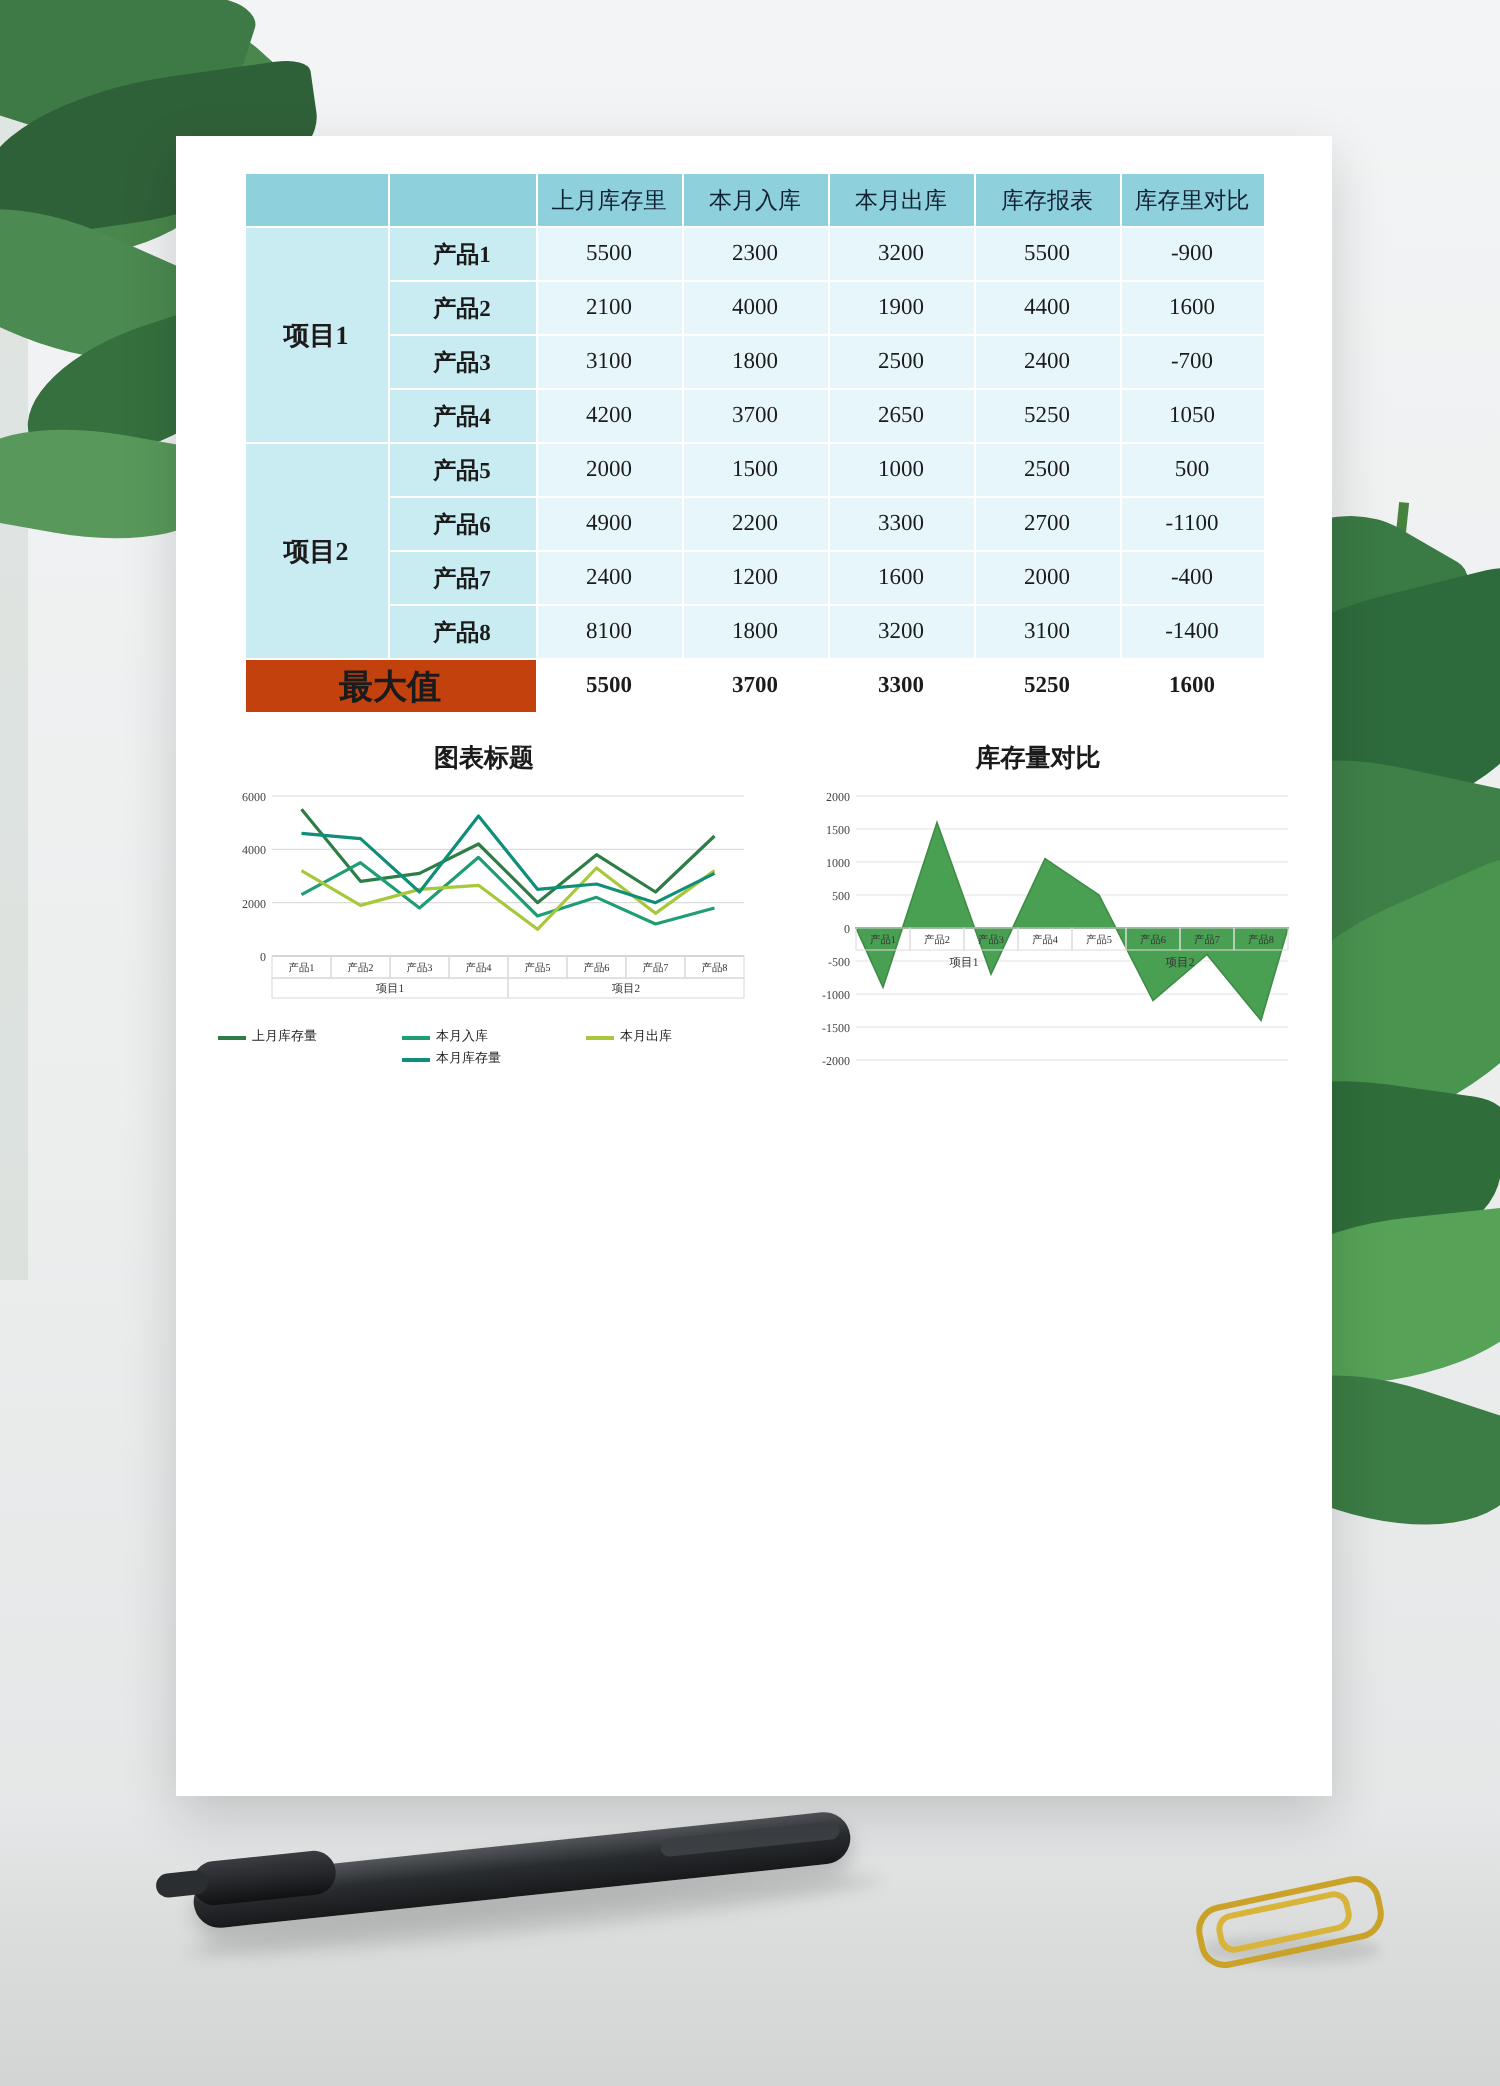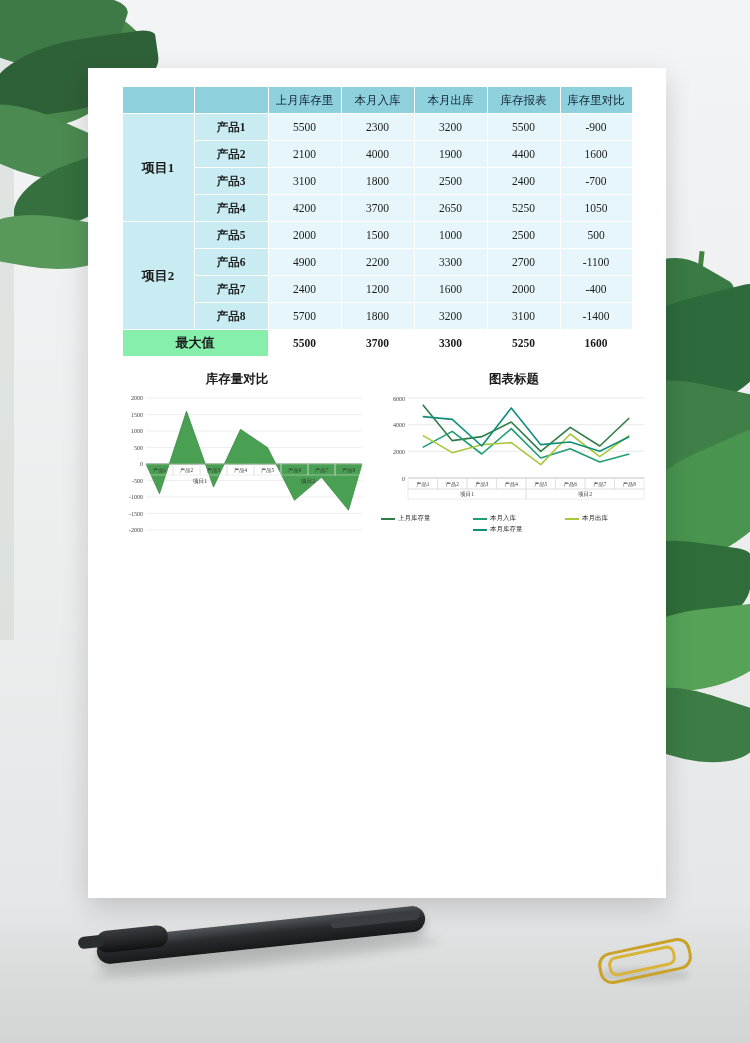--- a/index.html
+++ b/index.html
@@ -54,21 +54,21 @@
   
   table.inv{border-collapse:collapse;margin:18px auto 0 auto;width:510px;table-layout:fixed;
     font-family:"Liberation Serif",serif;font-size:11.5px;color:#1b1b1b;}
   table.inv td,table.inv th{border:1px solid #ffffff;height:24px;text-align:center;vertical-align:middle;}
   table.inv thead th{background:#8ed0dc;color:#123;font-weight:normal;font-size:11.5px;border:1px solid #ffffff;}
   th.corner{background:#ffffff;border:none;}
   td.grp{background:#c9ebf2;font-weight:bold;font-size:13px;}
   td.prod{background:#c9ebf2;font-weight:bold;font-size:11.5px;}
   td.val{background:#e7f6fa;}
   tr.maxrow td{background:#ffffff;font-weight:bold;}
-  tr.maxrow td.label{background:#86efac;font-weight:bold;font-size:13px;}
+  tr.maxrow td.label{background:#c2410c;font-weight:bold;font-size:17px;}
   .tbl-wrap{position:relative;}
   
   .charts{display:flex;margin:14px 18px 0 18px;gap:10px;}
   .chart-box{flex:1;}
   .chart-title{text-align:center;font-family:"Liberation Serif",serif;font-weight:bold;font-size:12.5px;color:#1b1b1b;margin-bottom:2px;}
   .chart-svg{display:block;}
   .legend{margin-top:2px;display:flex;flex-wrap:wrap;justify-content:center;gap:2px 10px;
     font-size:6.5px;font-family:"Liberation Serif",serif;color:#222;}
   .legend .item{display:flex;align-items:center;gap:3px;width:82px;}
   .legend .swatch{width:14px;height:2px;display:inline-block;}
@@ -189,84 +189,40 @@
         <tr>
           <td class="prod">产品7</td>
           <td class="val">2400</td>
           <td class="val">1200</td>
           <td class="val">1600</td>
           <td class="val">2000</td>
           <td class="val">-400</td>
         </tr>
         <tr>
           <td class="prod">产品8</td>
-          <td class="val">5700</td>
+          <td class="val">8100</td>
           <td class="val">1800</td>
           <td class="val">3200</td>
           <td class="val">3100</td>
           <td class="val">-1400</td>
         </tr>
 
         <tr class="maxrow">
           <td class="label" colspan="2">最大值</td>
           <td>5500</td>
           <td>3700</td>
           <td>3300</td>
           <td>5250</td>
           <td>1600</td>
         </tr>
       </tbody>
     </table>
   </div>
 
   <div class="charts">
-
-    <div class="chart-box">
-      <div class="chart-title">库存量对比</div>
-      <svg class="chart-svg" id="areaChart" width="262" height="160" viewBox="0 0 262 160">
-          <line x1="40" y1="8" x2="256" y2="8" stroke="#e2e2e2" stroke-width="0.6"></line>
-          <text x="37" y="10.4" text-anchor="end" font-size="6" fill="#444" font-family="Liberation Serif, serif">2000</text>
-          <line x1="40" y1="24.5" x2="256" y2="24.5" stroke="#e2e2e2" stroke-width="0.6"></line>
-          <text x="37" y="26.9" text-anchor="end" font-size="6" fill="#444" font-family="Liberation Serif, serif">1500</text>
-          <line x1="40" y1="41" x2="256" y2="41" stroke="#e2e2e2" stroke-width="0.6"></line>
-          <text x="37" y="43.4" text-anchor="end" font-size="6" fill="#444" font-family="Liberation Serif, serif">1000</text>
-          <line x1="40" y1="57.5" x2="256" y2="57.5" stroke="#e2e2e2" stroke-width="0.6"></line>
-          <text x="37" y="59.9" text-anchor="end" font-size="6" fill="#444" font-family="Liberation Serif, serif">500</text>
-          <line x1="40" y1="74" x2="256" y2="74" stroke="#e2e2e2" stroke-width="0.6"></line>
-          <text x="37" y="76.4" text-anchor="end" font-size="6" fill="#444" font-family="Liberation Serif, serif">0</text>
-          <line x1="40" y1="90.5" x2="256" y2="90.5" stroke="#e2e2e2" stroke-width="0.6"></line>
-          <text x="37" y="92.9" text-anchor="end" font-size="6" fill="#444" font-family="Liberation Serif, serif">-500</text>
-          <line x1="40" y1="107" x2="256" y2="107" stroke="#e2e2e2" stroke-width="0.6"></line>
-          <text x="37" y="109.4" text-anchor="end" font-size="6" fill="#444" font-family="Liberation Serif, serif">-1000</text>
-          <line x1="40" y1="123.5" x2="256" y2="123.5" stroke="#e2e2e2" stroke-width="0.6"></line>
-          <text x="37" y="125.9" text-anchor="end" font-size="6" fill="#444" font-family="Liberation Serif, serif">-1500</text>
-          <line x1="40" y1="140" x2="256" y2="140" stroke="#e2e2e2" stroke-width="0.6"></line>
-          <text x="37" y="142.4" text-anchor="end" font-size="6" fill="#444" font-family="Liberation Serif, serif">-2000</text>
-          <line x1="40" y1="74" x2="256" y2="74" stroke="#bdbdbd" stroke-width="0.8"></line>
-          <path d="M 40 74 L 53.5 103.7 L 80.5 21.200000000000003 L 107.5 97.10000000000001 L 134.5 39.349999999999994 L 161.5 57.5 L 188.5 110.3 L 215.5 87.2 L 242.5 120.2 L 256 74 Z" fill="#4aa052" stroke="#3d8c46" stroke-width="0.8"></path>
-          <rect x="40" y="74" width="27" height="11" fill="none" stroke="#dcdcdc" stroke-width="0.5"></rect>
-          <text x="53.5" y="81.5" text-anchor="middle" font-size="5.2" fill="#333" font-family="Liberation Serif, serif">产品1</text>
-          <rect x="67" y="74" width="27" height="11" fill="none" stroke="#dcdcdc" stroke-width="0.5"></rect>
-          <text x="80.5" y="81.5" text-anchor="middle" font-size="5.2" fill="#333" font-family="Liberation Serif, serif">产品2</text>
-          <rect x="94" y="74" width="27" height="11" fill="none" stroke="#dcdcdc" stroke-width="0.5"></rect>
-          <text x="107.5" y="81.5" text-anchor="middle" font-size="5.2" fill="#333" font-family="Liberation Serif, serif">产品3</text>
-          <rect x="121" y="74" width="27" height="11" fill="none" stroke="#dcdcdc" stroke-width="0.5"></rect>
-          <text x="134.5" y="81.5" text-anchor="middle" font-size="5.2" fill="#333" font-family="Liberation Serif, serif">产品4</text>
-          <rect x="148" y="74" width="27" height="11" fill="none" stroke="#dcdcdc" stroke-width="0.5"></rect>
-          <text x="161.5" y="81.5" text-anchor="middle" font-size="5.2" fill="#333" font-family="Liberation Serif, serif">产品5</text>
-          <rect x="175" y="74" width="27" height="11" fill="none" stroke="#dcdcdc" stroke-width="0.5"></rect>
-          <text x="188.5" y="81.5" text-anchor="middle" font-size="5.2" fill="#333" font-family="Liberation Serif, serif">产品6</text>
-          <rect x="202" y="74" width="27" height="11" fill="none" stroke="#dcdcdc" stroke-width="0.5"></rect>
-          <text x="215.5" y="81.5" text-anchor="middle" font-size="5.2" fill="#333" font-family="Liberation Serif, serif">产品7</text>
-          <rect x="229" y="74" width="27" height="11" fill="none" stroke="#dcdcdc" stroke-width="0.5"></rect>
-          <text x="242.5" y="81.5" text-anchor="middle" font-size="5.2" fill="#333" font-family="Liberation Serif, serif">产品8</text>
-          <text x="94" y="93" text-anchor="middle" font-size="5.8" fill="#333" font-family="Liberation Serif, serif">项目1</text>
-          <text x="202" y="93" text-anchor="middle" font-size="5.8" fill="#333" font-family="Liberation Serif, serif">项目2</text>
-        </svg>
-    </div>
 
     <div class="chart-box">
       <div class="chart-title">图表标题</div>
       <svg class="chart-svg" id="lineChart" width="272" height="122" viewBox="0 0 272 122">
           <line x1="30" y1="88" x2="266" y2="88" stroke="#dcdcdc" stroke-width="0.6"></line>
           <text x="27" y="90.5" text-anchor="end" font-size="6" fill="#444" font-family="Liberation Serif, serif">0</text>
           <line x1="30" y1="61.333333333333336" x2="266" y2="61.333333333333336" stroke="#dcdcdc" stroke-width="0.6"></line>
           <text x="27" y="63.833333333333336" text-anchor="end" font-size="6" fill="#444" font-family="Liberation Serif, serif">2000</text>
           <line x1="30" y1="34.66666666666667" x2="266" y2="34.66666666666667" stroke="#dcdcdc" stroke-width="0.6"></line>
           <text x="27" y="37.16666666666667" text-anchor="end" font-size="6" fill="#444" font-family="Liberation Serif, serif">4000</text>
@@ -311,14 +267,58 @@
             <span class="swatch" style="background: rgb(168, 200, 60);"></span>
             <span>本月出库</span>
           </div>
           <div class="item">
             <span class="swatch" style="background: rgb(15, 143, 122);"></span>
             <span>本月库存量</span>
           </div>
         </div>
     </div>
 
+    <div class="chart-box">
+      <div class="chart-title">库存量对比</div>
+      <svg class="chart-svg" id="areaChart" width="262" height="160" viewBox="0 0 262 160">
+          <line x1="40" y1="8" x2="256" y2="8" stroke="#e2e2e2" stroke-width="0.6"></line>
+          <text x="37" y="10.4" text-anchor="end" font-size="6" fill="#444" font-family="Liberation Serif, serif">2000</text>
+          <line x1="40" y1="24.5" x2="256" y2="24.5" stroke="#e2e2e2" stroke-width="0.6"></line>
+          <text x="37" y="26.9" text-anchor="end" font-size="6" fill="#444" font-family="Liberation Serif, serif">1500</text>
+          <line x1="40" y1="41" x2="256" y2="41" stroke="#e2e2e2" stroke-width="0.6"></line>
+          <text x="37" y="43.4" text-anchor="end" font-size="6" fill="#444" font-family="Liberation Serif, serif">1000</text>
+          <line x1="40" y1="57.5" x2="256" y2="57.5" stroke="#e2e2e2" stroke-width="0.6"></line>
+          <text x="37" y="59.9" text-anchor="end" font-size="6" fill="#444" font-family="Liberation Serif, serif">500</text>
+          <line x1="40" y1="74" x2="256" y2="74" stroke="#e2e2e2" stroke-width="0.6"></line>
+          <text x="37" y="76.4" text-anchor="end" font-size="6" fill="#444" font-family="Liberation Serif, serif">0</text>
+          <line x1="40" y1="90.5" x2="256" y2="90.5" stroke="#e2e2e2" stroke-width="0.6"></line>
+          <text x="37" y="92.9" text-anchor="end" font-size="6" fill="#444" font-family="Liberation Serif, serif">-500</text>
+          <line x1="40" y1="107" x2="256" y2="107" stroke="#e2e2e2" stroke-width="0.6"></line>
+          <text x="37" y="109.4" text-anchor="end" font-size="6" fill="#444" font-family="Liberation Serif, serif">-1000</text>
+          <line x1="40" y1="123.5" x2="256" y2="123.5" stroke="#e2e2e2" stroke-width="0.6"></line>
+          <text x="37" y="125.9" text-anchor="end" font-size="6" fill="#444" font-family="Liberation Serif, serif">-1500</text>
+          <line x1="40" y1="140" x2="256" y2="140" stroke="#e2e2e2" stroke-width="0.6"></line>
+          <text x="37" y="142.4" text-anchor="end" font-size="6" fill="#444" font-family="Liberation Serif, serif">-2000</text>
+          <line x1="40" y1="74" x2="256" y2="74" stroke="#bdbdbd" stroke-width="0.8"></line>
+          <path d="M 40 74 L 53.5 103.7 L 80.5 21.200000000000003 L 107.5 97.10000000000001 L 134.5 39.349999999999994 L 161.5 57.5 L 188.5 110.3 L 215.5 87.2 L 242.5 120.2 L 256 74 Z" fill="#4aa052" stroke="#3d8c46" stroke-width="0.8"></path>
+          <rect x="40" y="74" width="27" height="11" fill="none" stroke="#dcdcdc" stroke-width="0.5"></rect>
+          <text x="53.5" y="81.5" text-anchor="middle" font-size="5.2" fill="#333" font-family="Liberation Serif, serif">产品1</text>
+          <rect x="67" y="74" width="27" height="11" fill="none" stroke="#dcdcdc" stroke-width="0.5"></rect>
+          <text x="80.5" y="81.5" text-anchor="middle" font-size="5.2" fill="#333" font-family="Liberation Serif, serif">产品2</text>
+          <rect x="94" y="74" width="27" height="11" fill="none" stroke="#dcdcdc" stroke-width="0.5"></rect>
+          <text x="107.5" y="81.5" text-anchor="middle" font-size="5.2" fill="#333" font-family="Liberation Serif, serif">产品3</text>
+          <rect x="121" y="74" width="27" height="11" fill="none" stroke="#dcdcdc" stroke-width="0.5"></rect>
+          <text x="134.5" y="81.5" text-anchor="middle" font-size="5.2" fill="#333" font-family="Liberation Serif, serif">产品4</text>
+          <rect x="148" y="74" width="27" height="11" fill="none" stroke="#dcdcdc" stroke-width="0.5"></rect>
+          <text x="161.5" y="81.5" text-anchor="middle" font-size="5.2" fill="#333" font-family="Liberation Serif, serif">产品5</text>
+          <rect x="175" y="74" width="27" height="11" fill="none" stroke="#dcdcdc" stroke-width="0.5"></rect>
+          <text x="188.5" y="81.5" text-anchor="middle" font-size="5.2" fill="#333" font-family="Liberation Serif, serif">产品6</text>
+          <rect x="202" y="74" width="27" height="11" fill="none" stroke="#dcdcdc" stroke-width="0.5"></rect>
+          <text x="215.5" y="81.5" text-anchor="middle" font-size="5.2" fill="#333" font-family="Liberation Serif, serif">产品7</text>
+          <rect x="229" y="74" width="27" height="11" fill="none" stroke="#dcdcdc" stroke-width="0.5"></rect>
+          <text x="242.5" y="81.5" text-anchor="middle" font-size="5.2" fill="#333" font-family="Liberation Serif, serif">产品8</text>
+          <text x="94" y="93" text-anchor="middle" font-size="5.8" fill="#333" font-family="Liberation Serif, serif">项目1</text>
+          <text x="202" y="93" text-anchor="middle" font-size="5.8" fill="#333" font-family="Liberation Serif, serif">项目2</text>
+        </svg>
+    </div>
+
   </div>
 </div>
 
 </body></html>

